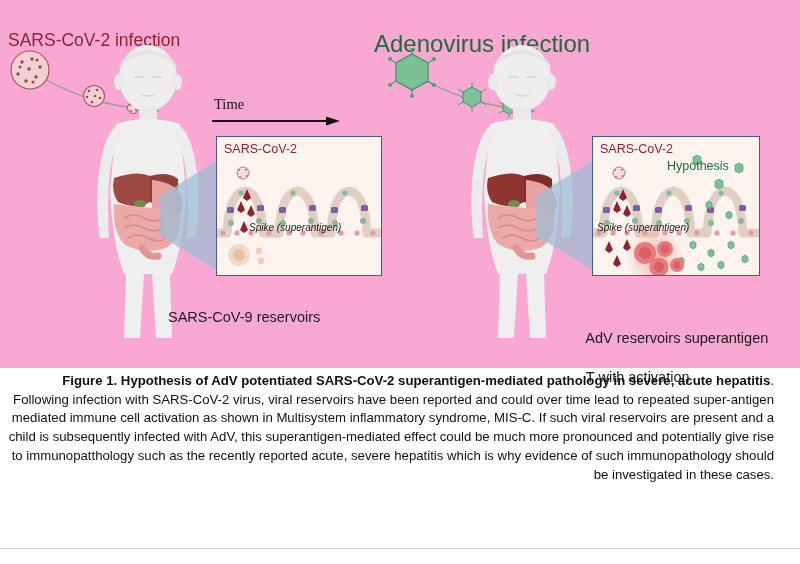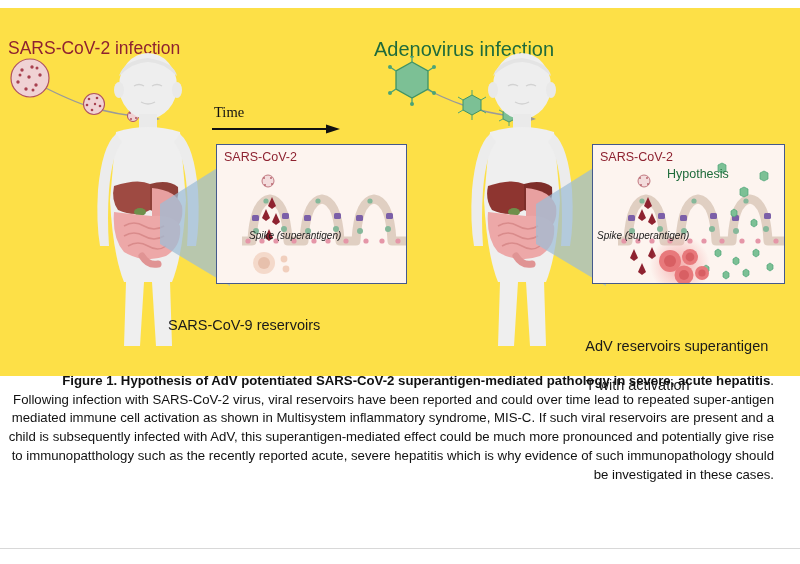--- a/index.html
+++ b/index.html
@@ -11,40 +11,40 @@
     width: 800px;
     height: 564px;
     position: relative;
     font-family: "Liberation Sans", sans-serif;
     overflow: hidden;
     color: #1a1a1a;
   }
 
   .figure-canvas {
     position: absolute;
-    left: 0; top: 8px;
+    left: 0; top: 0;
     width: 800px;
     height: 368px;
-    background: #fde047;
+    background: #f9a8d4;
   }
 
   
   .lbl {
     position: absolute;
     white-space: pre;
     line-height: 1.15;
   }
   .lbl-cov-infect {
     left: 8px; top: 30px;
     font-size: 17.5px;
     color: #8e2230;
   }
   .lbl-adv-infect {
     left: 374px; top: 30px;
-    font-size: 20px;
+    font-size: 24px;
     color: #1f6b3b;
   }
   .lbl-time {
     left: 214px; top: 96px;
     font-size: 14.5px;
     color: #111111;
     font-family: Liberation Serif, serif;
   }
   .lbl-reservoirs {
     left: 168px; top: 309px;
@@ -74,21 +74,20 @@
   .cone { position: absolute; }
   .cone-left  { left: 160px; top: 152px; width: 70px; height: 126px; }
   .cone-right { left: 536px; top: 152px; width: 70px; height: 126px; }
 
   
   .inset {
     position: absolute;
     border: 1.6px solid #44598c;
     background: #fdf4ef;
     overflow: hidden;
-    padding-left: 25px;
   }
   .inset-left  { left: 216px; top: 136px; width: 164px; height: 138px; }
   .inset-right { left: 592px; top: 136px; width: 166px; height: 138px; }
 
   .inset-title {
     position: absolute;
     font-size: 12.5px;
     white-space: pre;
     z-index: 6;
   }

